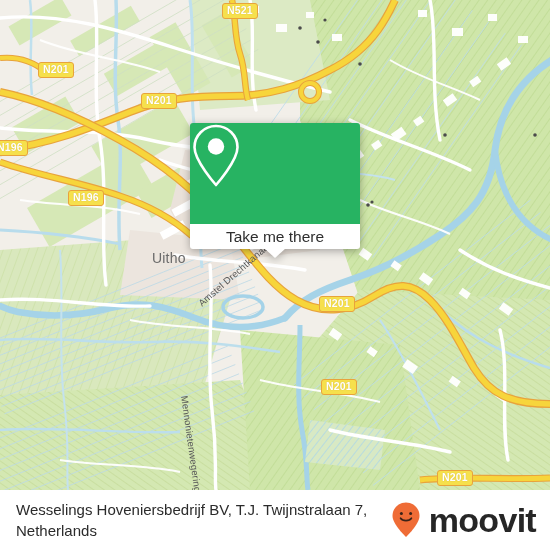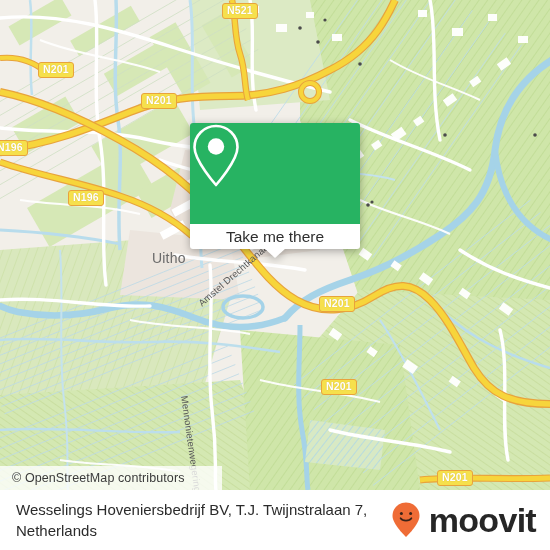--- a/index.html
+++ b/index.html
@@ -341,23 +341,20 @@
     <div class="shield" style="left:68px;top:190px;">N196</div>
     <div class="shield" style="left:319px;top:296px;">N201</div>
     <div class="shield" style="left:321px;top:379px;">N201</div>
     <div class="shield" style="left:437px;top:470px;">N201</div>
 
     <div class="place" style="left:152px;top:250px;">Uitho</div>
 
     <div class="roadlbl" style="left:196px;top:300px;transform:rotate(-41deg);transform-origin:left top;">Amstel Drechtkanaal</div>
     <div class="roadlbl" style="left:190px;top:395px;transform:rotate(82deg);transform-origin:left top;">Mennonietenwegering</div>
 
-    <div class="attrib">
-      <span>© OpenStreetMap contributors</span>
-    </div>
 
     <div class="popup">
       <div class="popup-head">
         <svg width="52" height="66" viewBox="0 0 52 66">
           <path d="M26 3 C14 3 4.5 12.5 4.5 24.3 C4.5 38 26 62 26 62 C26 62 47.5 38 47.5 24.3 C47.5 12.5 38 3 26 3 Z" fill="none" stroke="#ffffff" stroke-width="2.6" stroke-linejoin="round"></path>
           <circle cx="26" cy="23.5" r="8.2" fill="#ffffff"></circle>
         </svg>
       </div>
       <div class="popup-foot">
         <span>Take me there</span>

